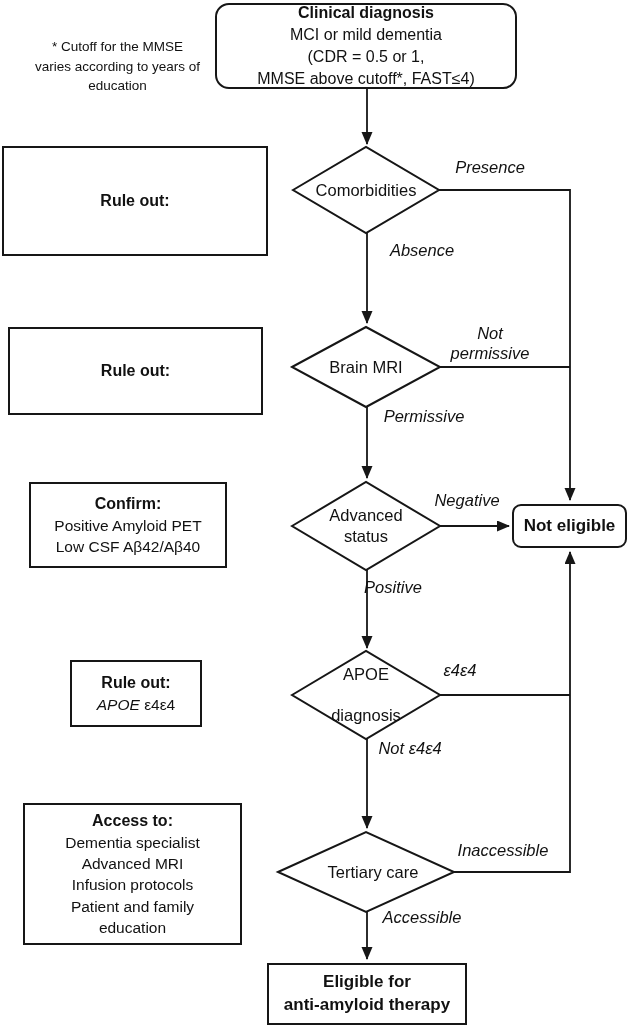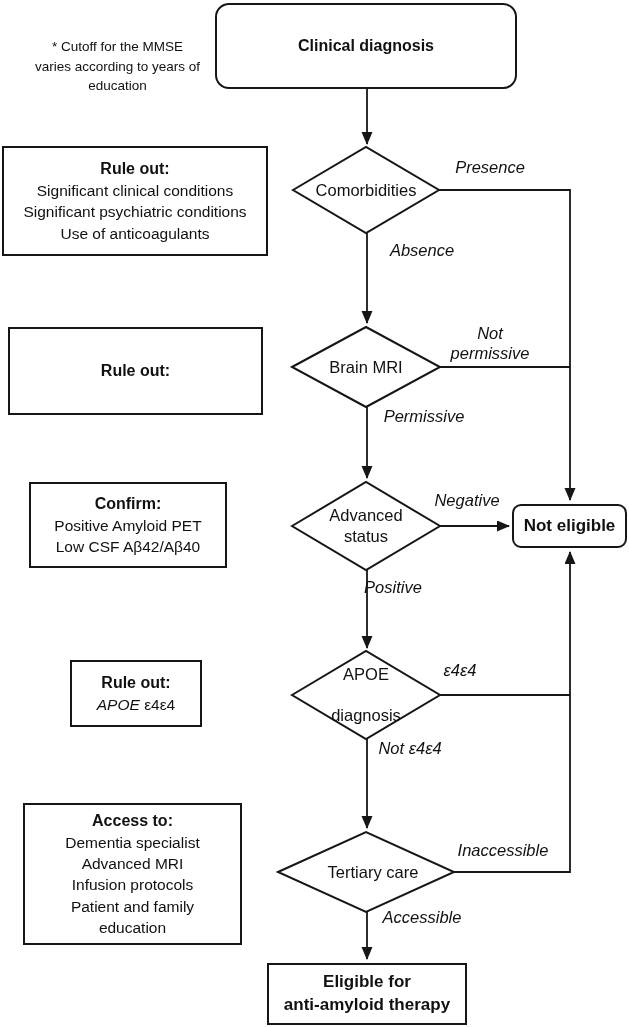--- a/index.html
+++ b/index.html
@@ -68,31 +68,31 @@
       <polygon points="293,190 366,147 439,190 366,233"></polygon>
       <polygon points="292,367 366,327 440,367 366,407"></polygon>
       <polygon points="292,526 366,482 440,526 366,570"></polygon>
       <polygon points="292,695 366,651 440,695 366,739"></polygon>
       <polygon points="278,872 366,832 454,872 366,912"></polygon>
     </g>
   </svg>
 
   <div class="box rounded start-box" style="left:215px;top:3px;width:302px;height:86px;">
     <span class="title">Clinical diagnosis</span>
+    <span class="pre">MCI or mild dementia
+(CDR = 0.5 or 1,
+MMSE above cutoff*, FAST≤4)</span>
   </div>
 
   <div class="footnote pre">* Cutoff for the MMSE
 varies according to years of
 education</div>
 
   <div class="box sbox" style="left:2px;top:146px;width:266px;height:110px;">
     <span class="heading">Rule out:</span>
-    <span class="pre">Significant clinical conditions
-Significant psychiatric conditions
-Use of anticoagulants</span>
   </div>
 
   <div class="box sbox" style="left:8px;top:327px;width:255px;height:88px;">
     <span class="heading">Rule out:</span>
   </div>
 
   <div class="box sbox" style="left:29px;top:482px;width:198px;height:86px;">
     <span class="heading">Confirm:</span>
     <span class="pre">Positive Amyloid PET
 Low CSF Aβ42/Aβ40</span>

